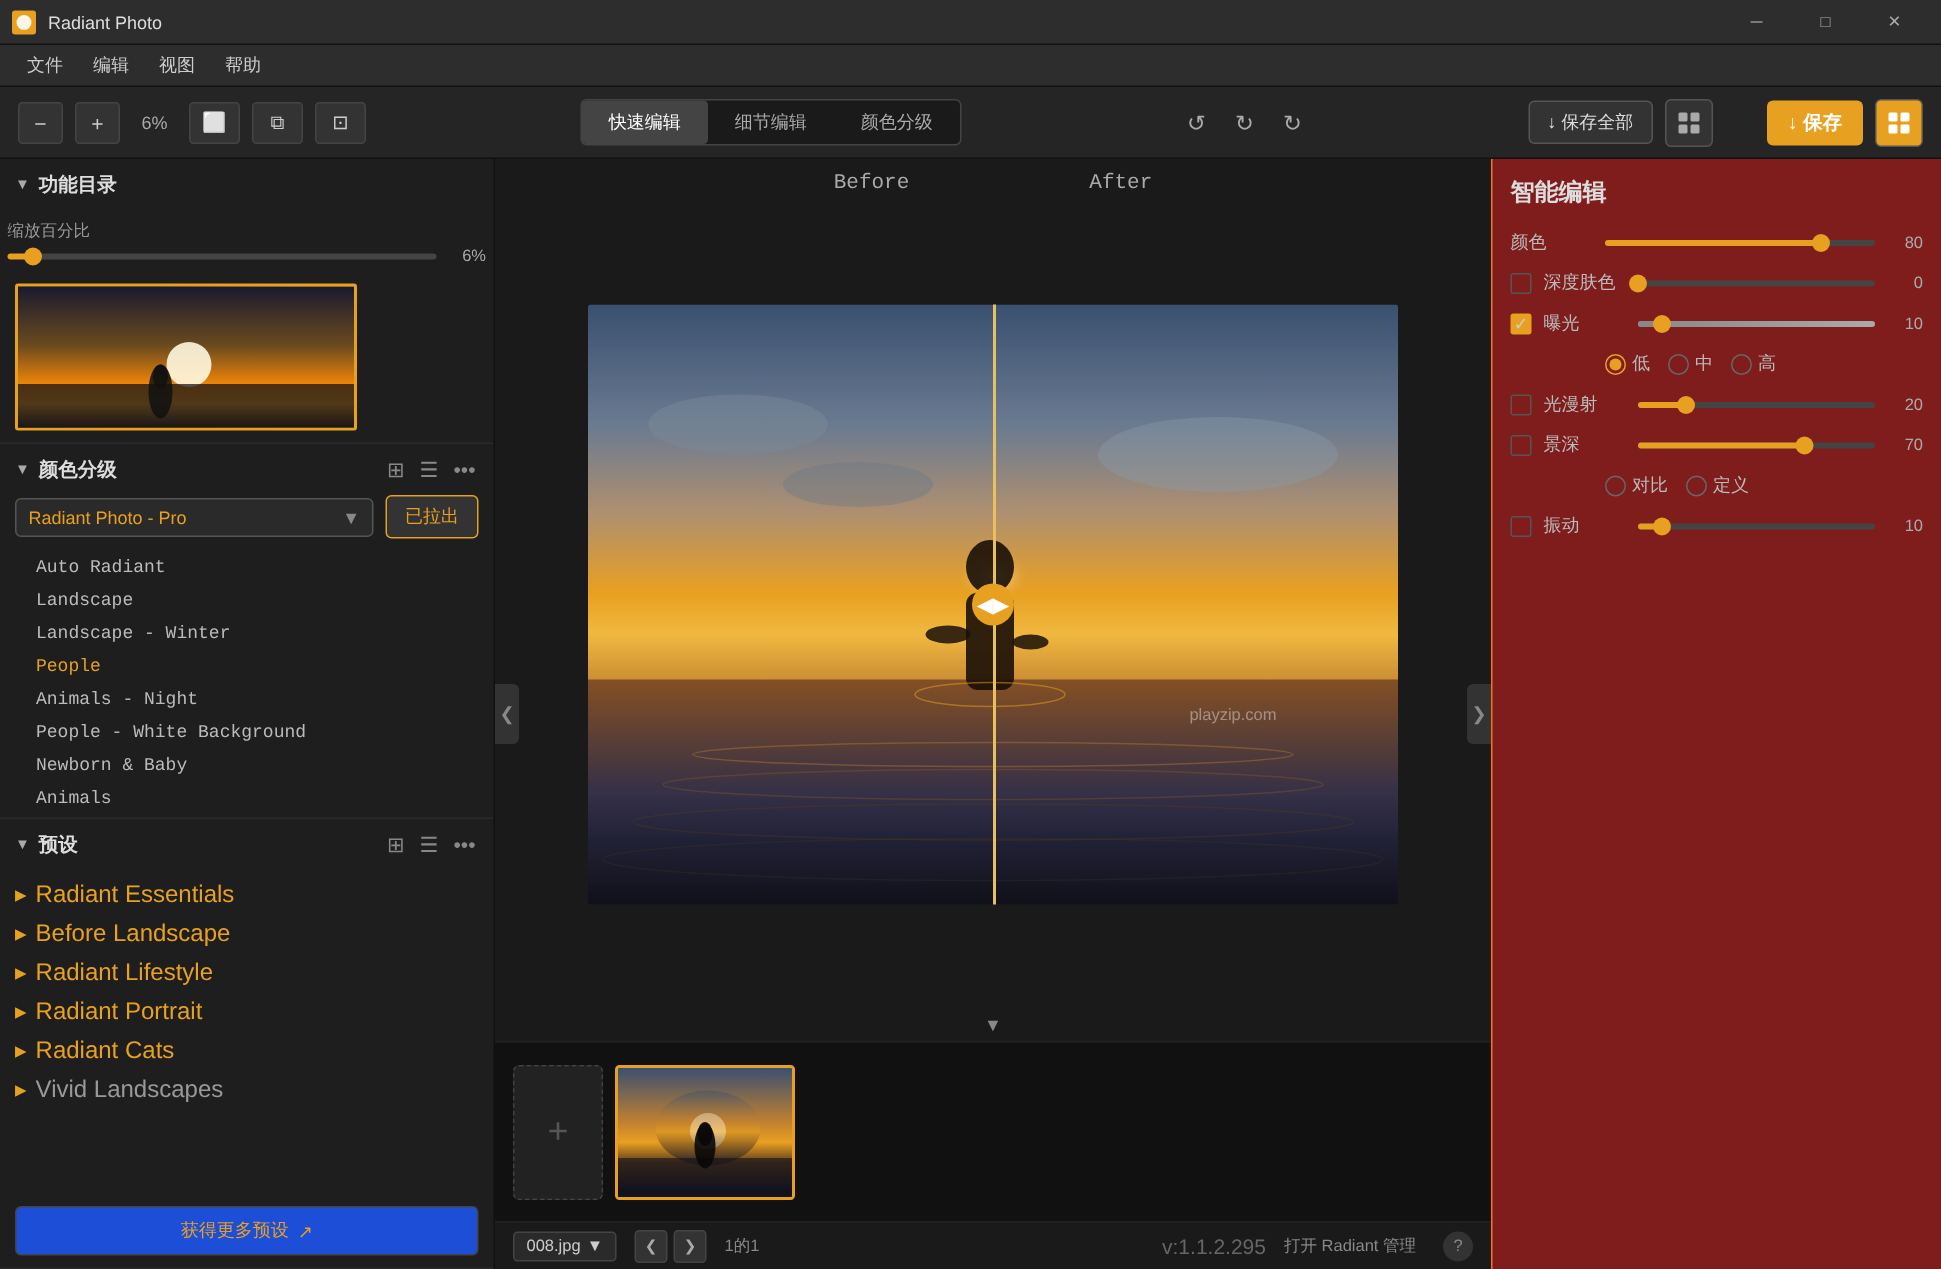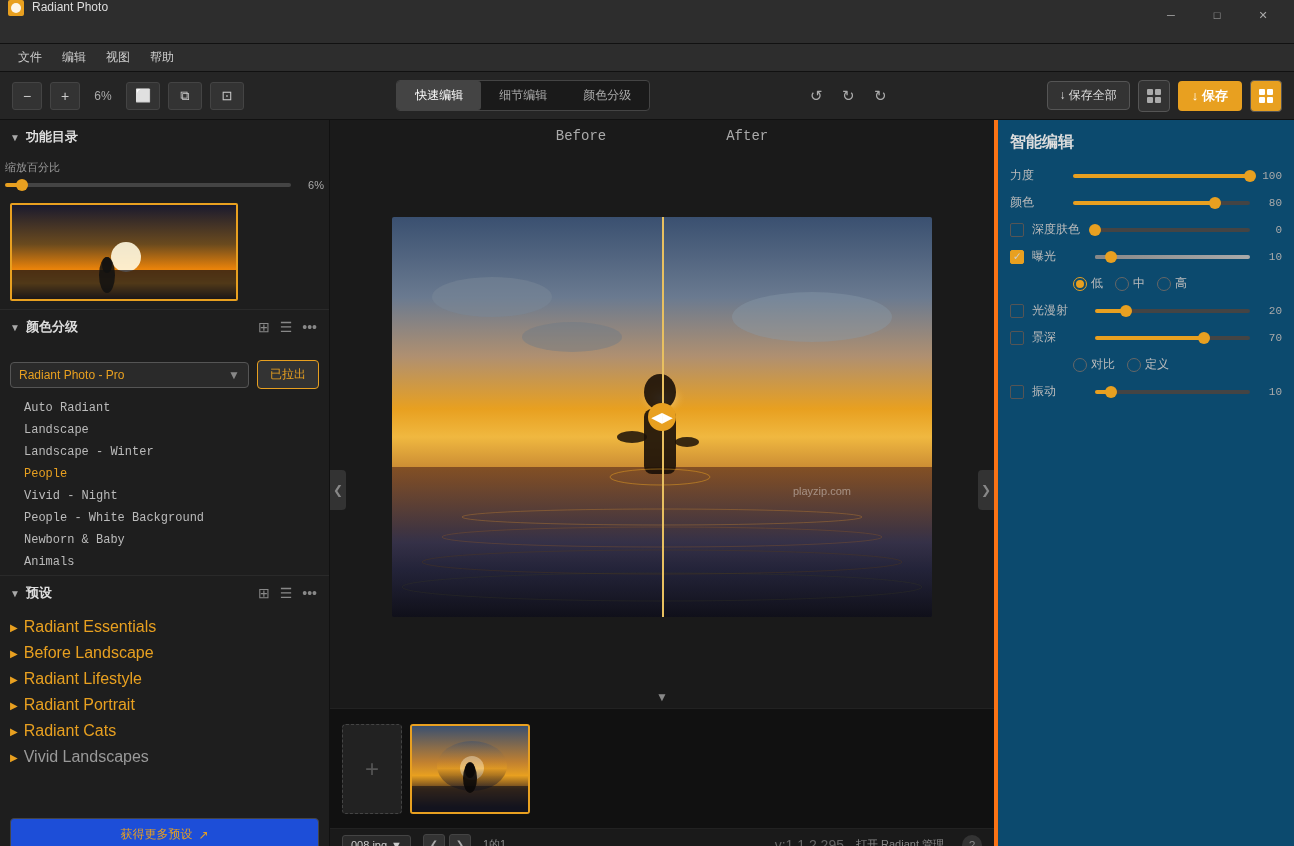--- a/index.html
+++ b/index.html
@@ -1,39 +1,39 @@
 <!DOCTYPE html>
 <html><head>
   <meta charset="utf-8">
   <style>
     * { box-sizing: border-box; margin: 0; padding: 0; }
     body { font-family: 'Microsoft YaHei', 'SimHei', sans-serif; background: #1e1e1e; color: #ccc; font-size: 12px; overflow: hidden; width: 1294px; height: 846px; }
     
     
-    #title-bar { background: #2d2d2d; height: 44px; display: flex; align-items: flex-start; padding: 0 8px; border-bottom: 1px solid #111; }
+    #title-bar { background: #2d2d2d; height: 30px; display: flex; align-items: center; padding: 0 8px; border-bottom: 1px solid #111; }
     #title-bar .app-icon { width: 16px; height: 16px; background: #e8a020; border-radius: 2px; margin-right: 8px; display: flex; align-items: center; justify-content: center; font-size: 9px; color: white; }
     #title-bar .title-text { color: #ddd; font-size: 12px; flex: 1; }
     #title-bar .win-controls { display: flex; gap: 0; }
     #title-bar .win-btn { width: 46px; height: 30px; display: flex; align-items: center; justify-content: center; cursor: pointer; color: #aaa; font-size: 11px; }
 
     
     #menu-bar { background: #2d2d2d; height: 28px; display: flex; align-items: center; padding: 0 8px; border-bottom: 1px solid #111; }
     #menu-bar .menu-item { padding: 4px 10px; color: #ccc; cursor: pointer; font-size: 12px; }
 
     
     #toolbar { background: #252525; height: 48px; display: flex; align-items: center; padding: 0 12px; border-bottom: 1px solid #111; gap: 8px; }
     .tool-btn { background: #333; border: 1px solid #444; color: #ccc; width: 30px; height: 28px; border-radius: 3px; cursor: pointer; display: flex; align-items: center; justify-content: center; font-size: 14px; }
     .zoom-display { color: #aaa; font-size: 12px; width: 30px; text-align: center; }
     .view-btn { background: #333; border: 1px solid #444; color: #ccc; width: 34px; height: 28px; border-radius: 3px; cursor: pointer; display: flex; align-items: center; justify-content: center; font-size: 13px; }
     .edit-tabs { display: flex; background: #1a1a1a; border-radius: 4px; border: 1px solid #444; margin: 0 auto; }
     .edit-tab { padding: 6px 18px; color: #aaa; cursor: pointer; border-radius: 3px; font-size: 12px; }
     .edit-tab.active { background: #444; color: white; }
     .toolbar-right { display: flex; gap: 8px; margin-left: auto; align-items: center; }
     .save-all-btn { background: #333; border: 1px solid #555; color: #ddd; padding: 5px 12px; border-radius: 4px; cursor: pointer; font-size: 12px; display: flex; align-items: center; gap: 5px; }
-    .save-btn { background: #e8a020; border: none; color: white; padding: 6px 14px; border-radius: 4px; cursor: pointer; font-size: 13px; font-weight: bold; display: flex; align-items: center; gap: 5px; }
+    .save-btn { background: #e8a020; border: none; color: white; padding: 6px 14px; border-radius: 4px; cursor: pointer; font-size: 13px; font-weight: bold; display: flex; align-items: center; gap: 5px; margin-left: 28px; }
     .icon-grid-btn { background: #333; border: 1px solid #555; width: 32px; height: 32px; border-radius: 4px; display: flex; align-items: center; justify-content: center; cursor: pointer; }
     .undo-redo { display: flex; gap: 4px; }
     .ur-btn { background: none; border: none; color: #aaa; width: 28px; height: 28px; cursor: pointer; font-size: 15px; display: flex; align-items: center; justify-content: center; }
 
     
     #main { display: flex; height: calc(846px - 106px); }
 
     
     #left-panel { width: 330px; background: #1e1e1e; border-right: 1px solid #111; display: flex; flex-direction: column; overflow: hidden; }
     
@@ -47,21 +47,21 @@
     
     .zoom-section { padding: 6px 5px 8px; }
     .zoom-label { color: #999; font-size: 11px; margin-bottom: 4px; }
     .zoom-row { display: flex; align-items: center; gap: 8px; }
     .zoom-slider { flex: 1; height: 4px; background: linear-gradient(to right, #e8a020 6%, #444 6%); border-radius: 2px; position: relative; }
     .zoom-thumb { width: 12px; height: 12px; background: #e8a020; border-radius: 50%; position: absolute; top: -4px; left: calc(6% - 6px); }
     .zoom-pct { color: #aaa; font-size: 11px; width: 25px; text-align: right; }
     .preview-img { margin: 4px 10px 8px; width: 228px; height: 98px; background: linear-gradient(135deg, #1a1a2e 0%, #16213e 30%, #e8820a 60%, #f4a520 80%, #ffd580 100%); border: 2px solid #e8a020; border-radius: 2px; position: relative; overflow: hidden; }
     .preset-select { width: 100%; background: #2a2a2a; border: 1px solid #555; color: #e8a020; padding: 5px 8px; border-radius: 4px; font-size: 12px; cursor: pointer; display: flex; align-items: center; justify-content: space-between; }
     .preset-export-btn { background: #333; border: 1px solid #e8a020; color: #e8a020; padding: 5px 12px; border-radius: 4px; cursor: pointer; font-size: 12px; white-space: nowrap; }
-    .preset-row { display: flex; gap: 8px; margin: 16px 10px 6px; align-items: center; }
+    .preset-row { display: flex; gap: 8px; margin: 0 10px 6px; align-items: center; }
     .preset-list { padding: 2px 4px; overflow-y: auto; max-height: 195px; }
     .preset-item { padding: 4px 20px; color: #bbb; cursor: pointer; font-size: 12px; font-family: 'Courier New', monospace; }
     .preset-item.active { color: #e8a020; }
 
     
     .preset-cat-list { padding: 4px 0; }
     .preset-cat-item { display: flex; align-items: center; padding: 4px 10px; cursor: pointer; }
     .preset-cat-arrow { color: #e8a020; margin-right: 6px; font-size: 10px; }
     .preset-cat-label { font-size: 16px; }
     .preset-cat-label.orange { color: #e8a020; }
@@ -89,21 +89,21 @@
     #bottom-bar { background: #1a1a1a; height: 32px; display: flex; align-items: center; padding: 0 12px; border-top: 1px solid #222; gap: 12px; }
     .filename-select { background: #2a2a2a; border: 1px solid #444; color: #ccc; padding: 3px 8px; border-radius: 3px; font-size: 11px; cursor: pointer; display: flex; align-items: center; gap: 4px; }
     .nav-btns { display: flex; gap: 4px; }
     .nav-btn { background: #333; border: 1px solid #444; color: #aaa; width: 22px; height: 22px; border-radius: 3px; cursor: pointer; display: flex; align-items: center; justify-content: center; font-size: 10px; }
     .page-info { color: #888; font-size: 11px; }
     .version-info { margin-left: auto; color: #666; font-size: 14px; }
     .open-radiant-btn { color: #888; font-size: 11px; cursor: pointer; }
     .help-btn { width: 20px; height: 20px; background: #333; border-radius: 50%; display: flex; align-items: center; justify-content: center; color: #888; font-size: 11px; cursor: pointer; margin-left: 6px; }
 
     
-    #right-panel { width: 300px; background: #0c4a6e; border-left: 4px solid #f97316; overflow-y: auto; padding: 12px; font-family: Liberation Mono, monospace; }
+    #right-panel { width: 300px; background: #7f1d1d; border-left: 1px solid #f97316; overflow-y: auto; padding: 12px; }
     .smart-edit-title { font-size: 16px; color: #ddd; font-weight: bold; margin-bottom: 14px; }
     .control-row { display: flex; align-items: center; margin-bottom: 10px; gap: 8px; }
     .control-label { color: #bbb; font-size: 12px; min-width: 55px; }
     .control-slider-wrap { flex: 1; position: relative; height: 4px; background: #444; border-radius: 2px; }
     .control-slider-fill { height: 100%; border-radius: 2px; background: #e8a020; }
     .control-slider-thumb { width: 12px; height: 12px; background: #e8a020; border-radius: 50%; position: absolute; top: -4px; transform: translateX(-50%); }
     .control-value { color: #aaa; font-size: 11px; width: 24px; text-align: right; }
     .control-checkbox { width: 14px; height: 14px; border: 1px solid #555; border-radius: 2px; cursor: pointer; display: flex; align-items: center; justify-content: center; flex-shrink: 0; }
     .control-checkbox.checked { background: #e8a020; border-color: #e8a020; }
     .radio-group { display: flex; align-items: center; gap: 12px; margin-left: 63px; margin-bottom: 10px; }
@@ -244,21 +244,21 @@
           <span style="color:#e8a020;">Radiant Photo - Pro</span>
           <span style="color:#888;">▼</span>
         </div>
         <button class="preset-export-btn">已拉出</button>
       </div>
       <div class="preset-list">
         <div class="preset-item">Auto Radiant</div>
         <div class="preset-item">Landscape</div>
         <div class="preset-item">Landscape - Winter</div>
         <div class="preset-item active">People</div>
-        <div class="preset-item">Vivid - Night</div>
+        <div class="preset-item">Animals - Night</div>
         <div class="preset-item">People - White Background</div>
         <div class="preset-item">Newborn &amp; Baby</div>
         <div class="preset-item">Animals</div>
 
       </div>
     </div>
 
     <div class="panel-section" style="flex:1; overflow:hidden; display:flex; flex-direction:column;">
       <div class="section-header">
         <span class="chevron">▼</span>
@@ -410,28 +410,20 @@
       <span class="page-info">1的1</span>
       <span class="version-info">v:1.1.2.295</span>
       <span class="open-radiant-btn">打开 Radiant 管理</span>
       <div class="help-btn">?</div>
     </div>
   </div>
 
   <div id="right-panel">
     <div class="smart-edit-title">智能编辑</div>
 
-    <div class="control-row">
-      <span class="control-label">力度</span>
-      <div class="control-slider-wrap">
-        <div class="control-slider-fill" style="width:100%;"></div>
-        <div class="control-slider-thumb" style="left:100%;"></div>
-      </div>
-      <span class="control-value">100</span>
-    </div>
 
     <div class="control-row">
       <span class="control-label">颜色</span>
       <div class="control-slider-wrap">
         <div class="control-slider-fill" style="width:80%;"></div>
         <div class="control-slider-thumb" style="left:80%;"></div>
       </div>
       <span class="control-value">80</span>
     </div>
 

